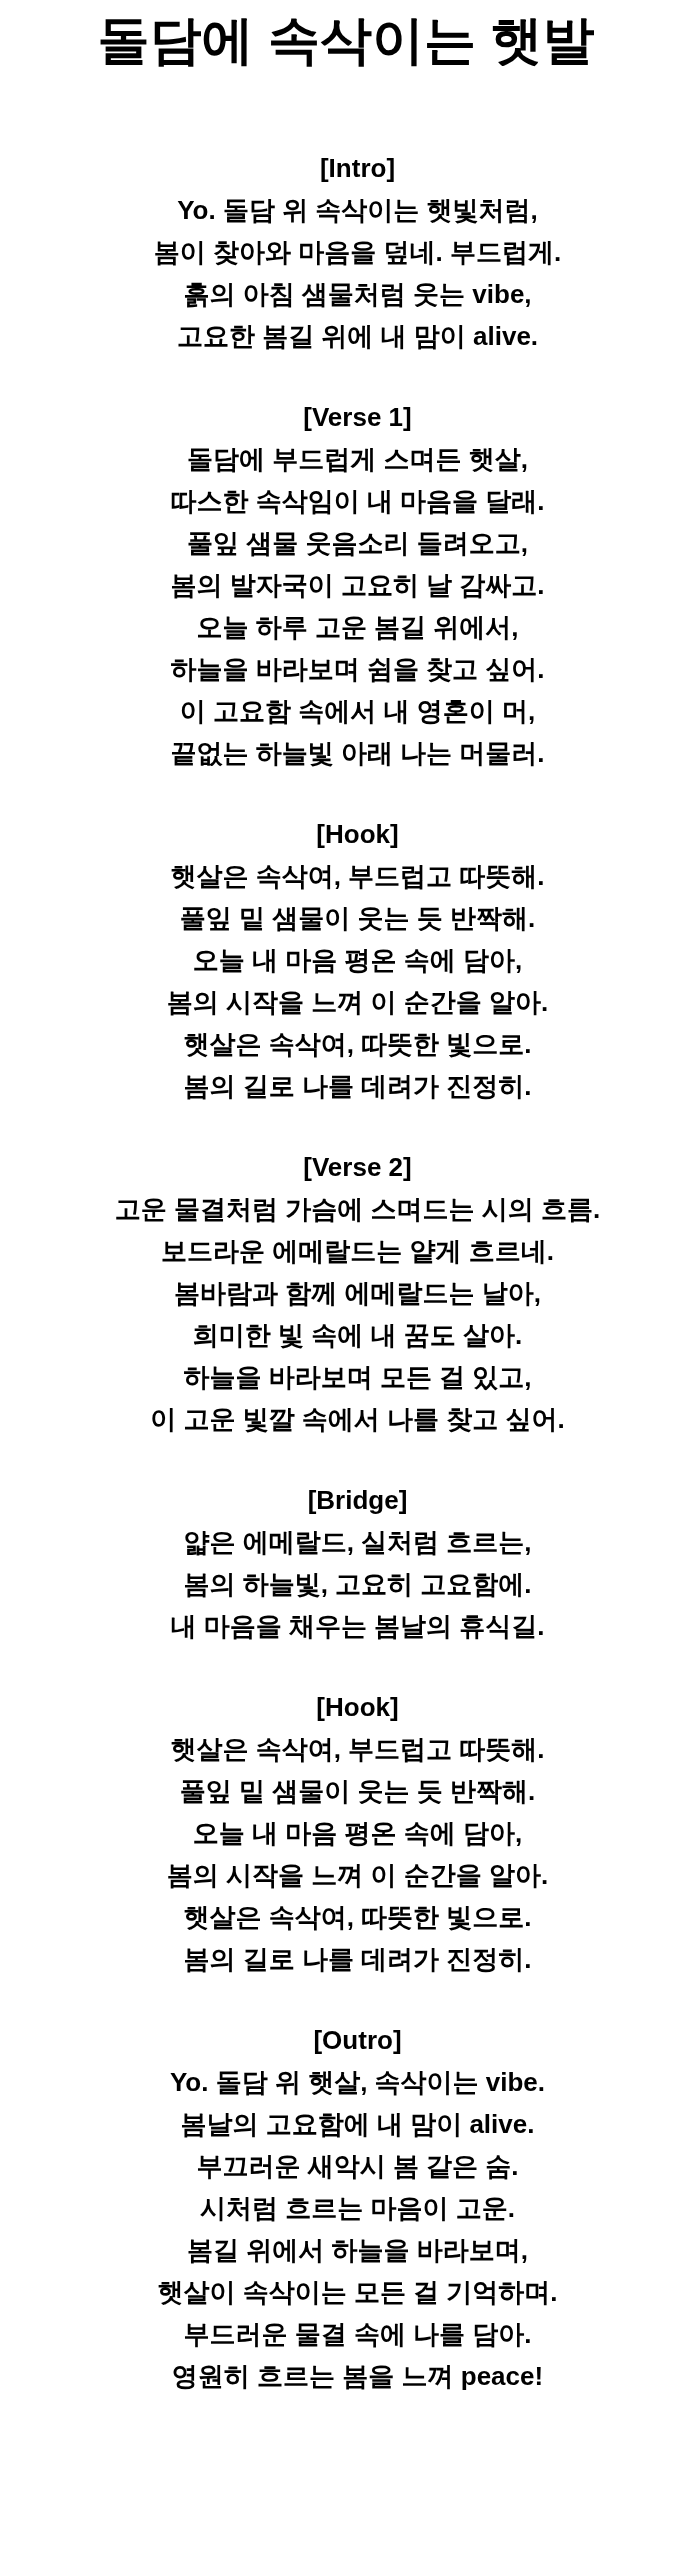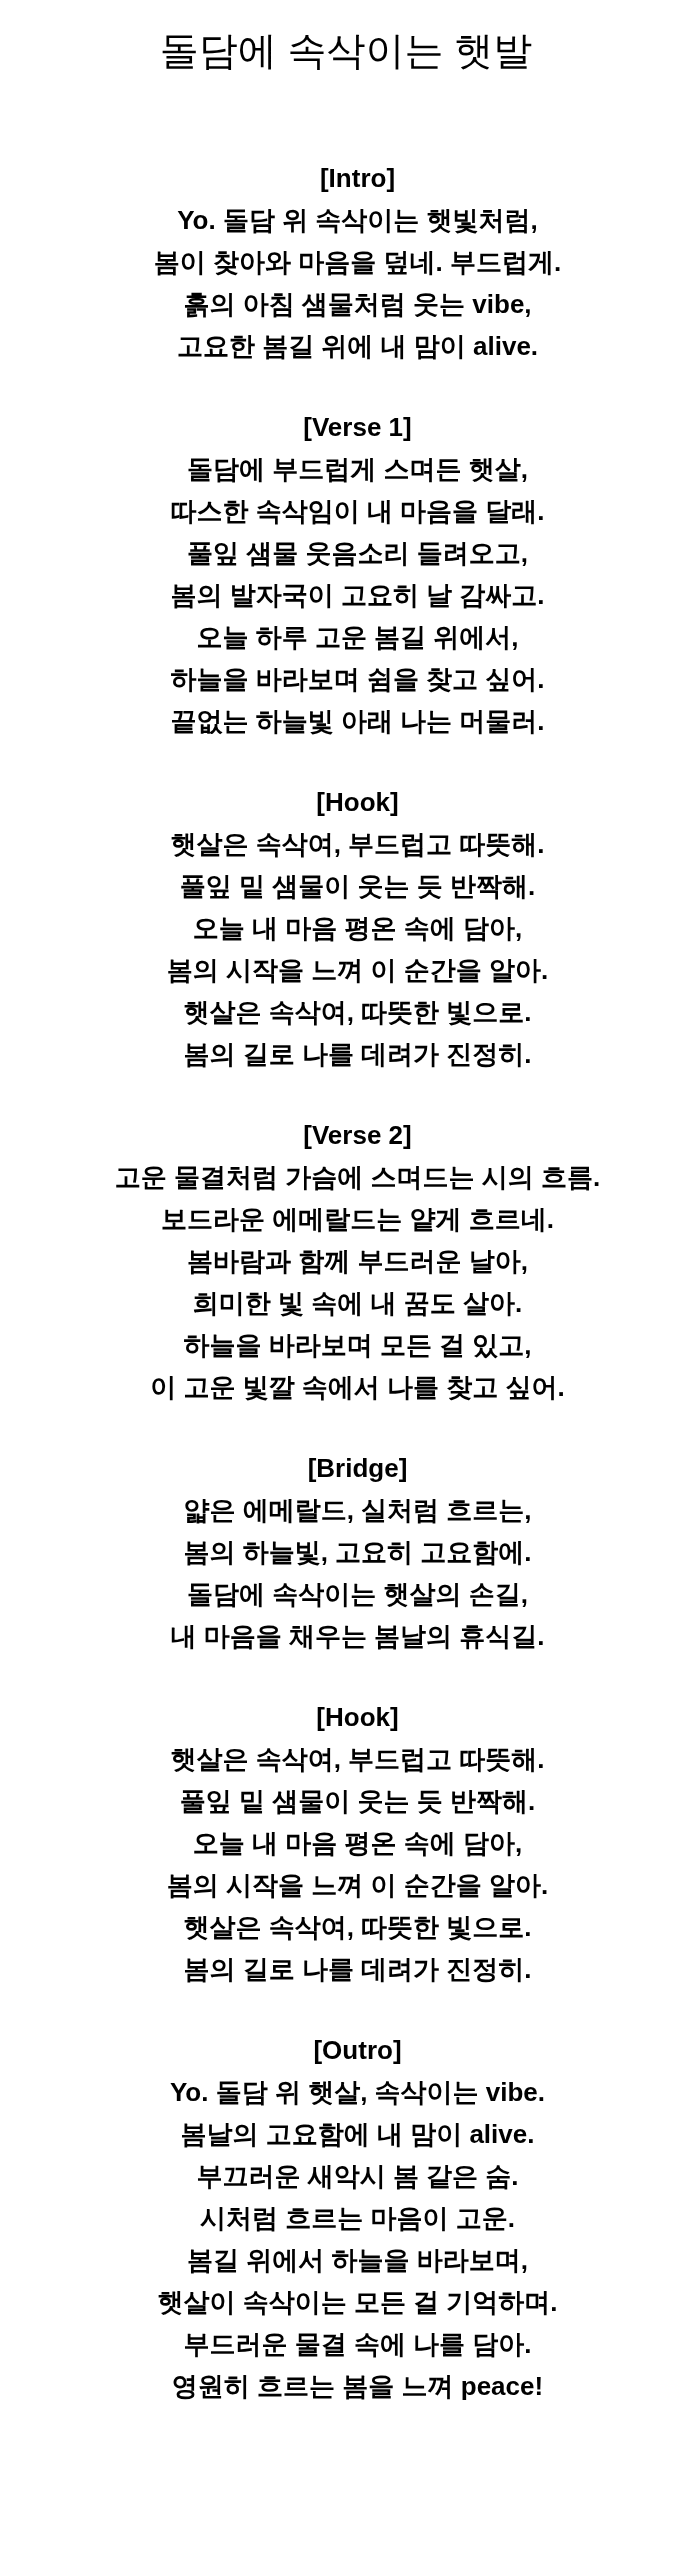--- a/index.html
+++ b/index.html
@@ -11,24 +11,24 @@
     height: 2576px;
     background: #ffffff;
     color: #000000;
     font-family: "Liberation Sans", "DejaVu Sans", sans-serif;
     font-weight: 700;
     text-align: center;
     overflow: hidden;
   }
   .page-title {
     margin: 0;
-    padding-top: 29px;
-    font-size: 39px;
+    padding-top: 19px;
+    font-size: 52px;
     line-height: 43px;
-    font-weight: 400;
+    font-weight: 700;
   }
   .lyrics {
     margin-top: 85px;
   }
   .section {
     margin-bottom: 39px;
     padding-left: 23px;
   }
   .section-label,
   .lyric-line {
@@ -51,45 +51,45 @@
         <div class="lyric-line">고요한 봄길 위에 내 맘이 alive.</div>
       </div>
       <div class="section">
         <div class="section-label">[Verse 1]</div>
         <div class="lyric-line">돌담에 부드럽게 스며든 햇살,</div>
         <div class="lyric-line">따스한 속삭임이 내 마음을 달래.</div>
         <div class="lyric-line">풀잎 샘물 웃음소리 들려오고,</div>
         <div class="lyric-line">봄의 발자국이 고요히 날 감싸고.</div>
         <div class="lyric-line">오늘 하루 고운 봄길 위에서,</div>
         <div class="lyric-line">하늘을 바라보며 쉼을 찾고 싶어.</div>
+        <div class="lyric-line">이 고요함 속에서 내 영혼이 머,</div>
         <div class="lyric-line">끝없는 하늘빛 아래 나는 머물러.</div>
       </div>
       <div class="section">
         <div class="section-label">[Hook]</div>
         <div class="lyric-line">햇살은 속삭여, 부드럽고 따뜻해.</div>
         <div class="lyric-line">풀잎 밑 샘물이 웃는 듯 반짝해.</div>
         <div class="lyric-line">오늘 내 마음 평온 속에 담아,</div>
         <div class="lyric-line">봄의 시작을 느껴 이 순간을 알아.</div>
         <div class="lyric-line">햇살은 속삭여, 따뜻한 빛으로.</div>
         <div class="lyric-line">봄의 길로 나를 데려가 진정히.</div>
       </div>
       <div class="section">
         <div class="section-label">[Verse 2]</div>
         <div class="lyric-line">고운 물결처럼 가슴에 스며드는 시의 흐름.</div>
         <div class="lyric-line">보드라운 에메랄드는 얕게 흐르네.</div>
-        <div class="lyric-line">봄바람과 함께 부드러운 날아,</div>
+        <div class="lyric-line">봄바람과 함께 에메랄드는 날아,</div>
         <div class="lyric-line">희미한 빛 속에 내 꿈도 살아.</div>
         <div class="lyric-line">하늘을 바라보며 모든 걸 있고,</div>
         <div class="lyric-line">이 고운 빛깔 속에서 나를 찾고 싶어.</div>
       </div>
       <div class="section">
         <div class="section-label">[Bridge]</div>
         <div class="lyric-line">얇은 에메랄드, 실처럼 흐르는,</div>
         <div class="lyric-line">봄의 하늘빛, 고요히 고요함에.</div>
-        <div class="lyric-line">돌담에 속삭이는 햇살의 손길,</div>
         <div class="lyric-line">내 마음을 채우는 봄날의 휴식길.</div>
       </div>
       <div class="section">
         <div class="section-label">[Hook]</div>
         <div class="lyric-line">햇살은 속삭여, 부드럽고 따뜻해.</div>
         <div class="lyric-line">풀잎 밑 샘물이 웃는 듯 반짝해.</div>
         <div class="lyric-line">오늘 내 마음 평온 속에 담아,</div>
         <div class="lyric-line">봄의 시작을 느껴 이 순간을 알아.</div>
         <div class="lyric-line">햇살은 속삭여, 따뜻한 빛으로.</div>
         <div class="lyric-line">봄의 길로 나를 데려가 진정히.</div>

